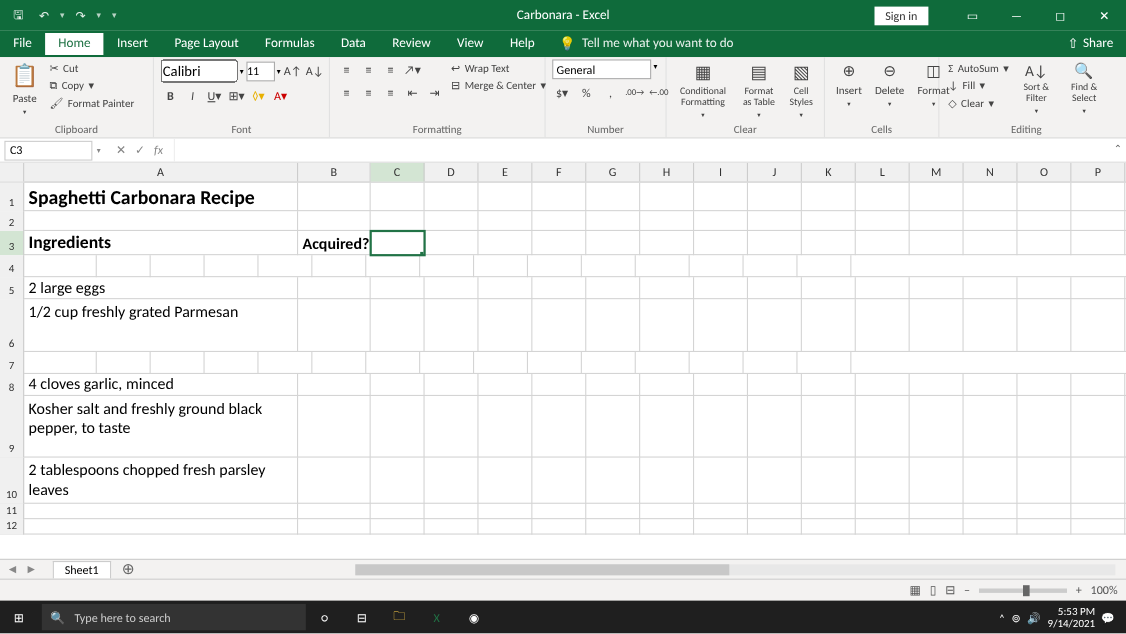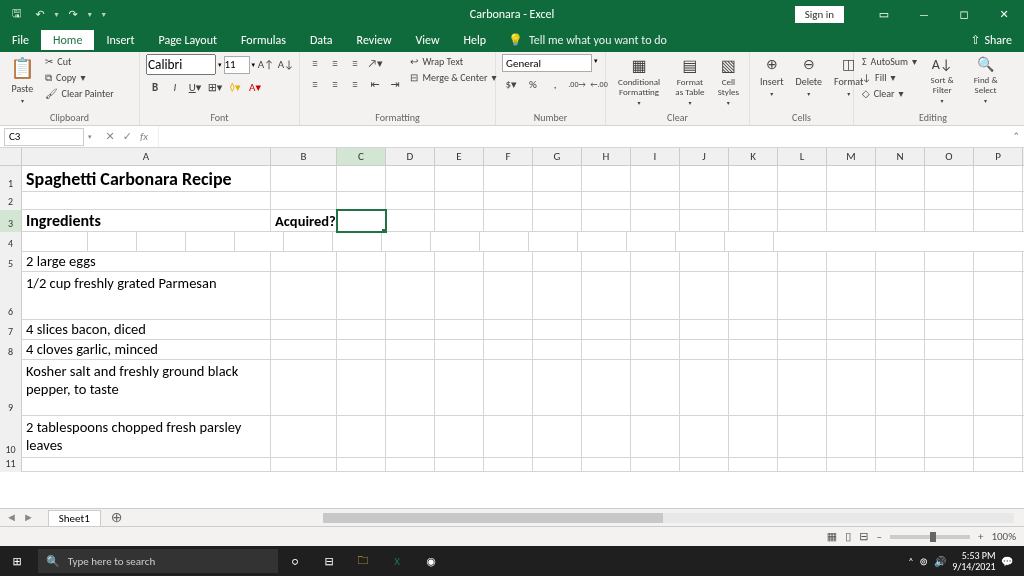--- a/index.html
+++ b/index.html
@@ -111,21 +111,21 @@
         <span style="font-size:6px">▾</span>
       </div>
       <div class="small-btns">
         <div class="small-row">
               <span>✂</span>
               <span>Cut</span>
             </div>
         <div class="small-row"><span>⧉</span><span>Copy</span> ▾</div>
         <div class="small-row">
               <span>🖌</span>
-              <span>Clear Painter</span>
+              <span>Format Painter</span>
             </div>
       </div>
     </div>
     <div class="group-label">Clipboard</div>
   </div>
 
   <div class="group" style="width:160px">
     <div class="group-body" style="flex-direction:column;gap:3px">
       <div style="display:flex;gap:2px;align-items:center">
         <input class="font-name" value="Calibri" style="">
@@ -401,21 +401,20 @@
           <div class="cell" style="width: 49px; height: 48px;"></div>
           <div class="cell" style="width: 49px; height: 48px;"></div>
           <div class="cell" style="width: 49px; height: 48px;"></div>
           <div class="cell" style="width: 49px; height: 48px;"></div>
           <div class="cell" style="width: 49px; height: 48px;"></div>
           <div class="cell" style="width: 49px; height: 48px;"></div>
           <div class="cell" style="width: 49px; height: 48px;"></div>
         </div>
         <div class="row" style="height: 20px;">
           <div class="rh" style="height: 20px;">7</div>
-          <div class="cell" style="width: 249px; height: 20px;">4 slices bacon, diced</div>
           <div class="cell" style="width: 66px; height: 20px;"></div>
           <div class="cell" style="width: 49px; height: 20px;"></div>
           <div class="cell" style="width: 49px; height: 20px;"></div>
           <div class="cell" style="width: 49px; height: 20px;"></div>
           <div class="cell" style="width: 49px; height: 20px;"></div>
           <div class="cell" style="width: 49px; height: 20px;"></div>
           <div class="cell" style="width: 49px; height: 20px;"></div>
           <div class="cell" style="width: 49px; height: 20px;"></div>
           <div class="cell" style="width: 49px; height: 20px;"></div>
           <div class="cell" style="width: 49px; height: 20px;"></div>
@@ -477,20 +476,39 @@
           <div class="cell" style="width: 49px; height: 42px;"></div>
           <div class="cell" style="width: 49px; height: 42px;"></div>
           <div class="cell" style="width: 49px; height: 42px;"></div>
           <div class="cell" style="width: 49px; height: 42px;"></div>
           <div class="cell" style="width: 49px; height: 42px;"></div>
           <div class="cell" style="width: 49px; height: 42px;"></div>
           <div class="cell" style="width: 49px; height: 42px;"></div>
         </div>
         <div class="row" style="height: 14px;">
           <div class="rh" style="height: 14px;">11</div>
+          <div class="cell" style="width: 249px; height: 14px;"></div>
+          <div class="cell" style="width: 66px; height: 14px;"></div>
+          <div class="cell" style="width: 49px; height: 14px;"></div>
+          <div class="cell" style="width: 49px; height: 14px;"></div>
+          <div class="cell" style="width: 49px; height: 14px;"></div>
+          <div class="cell" style="width: 49px; height: 14px;"></div>
+          <div class="cell" style="width: 49px; height: 14px;"></div>
+          <div class="cell" style="width: 49px; height: 14px;"></div>
+          <div class="cell" style="width: 49px; height: 14px;"></div>
+          <div class="cell" style="width: 49px; height: 14px;"></div>
+          <div class="cell" style="width: 49px; height: 14px;"></div>
+          <div class="cell" style="width: 49px; height: 14px;"></div>
+          <div class="cell" style="width: 49px; height: 14px;"></div>
+          <div class="cell" style="width: 49px; height: 14px;"></div>
+          <div class="cell" style="width: 49px; height: 14px;"></div>
+          <div class="cell" style="width: 49px; height: 14px;"></div>
+        </div>
+        <div class="row" style="height: 14px;">
+          <div class="rh" style="height: 14px;">12</div>
           <div class="cell" style="width: 249px; height: 14px;"></div>
           <div class="cell" style="width: 66px; height: 14px;"></div>
           <div class="cell" style="width: 49px; height: 14px;"></div>
           <div class="cell" style="width: 49px; height: 14px;"></div>
           <div class="cell" style="width: 49px; height: 14px;"></div>
           <div class="cell" style="width: 49px; height: 14px;"></div>
           <div class="cell" style="width: 49px; height: 14px;"></div>
           <div class="cell" style="width: 49px; height: 14px;"></div>
           <div class="cell" style="width: 49px; height: 14px;"></div>
           <div class="cell" style="width: 49px; height: 14px;"></div>

